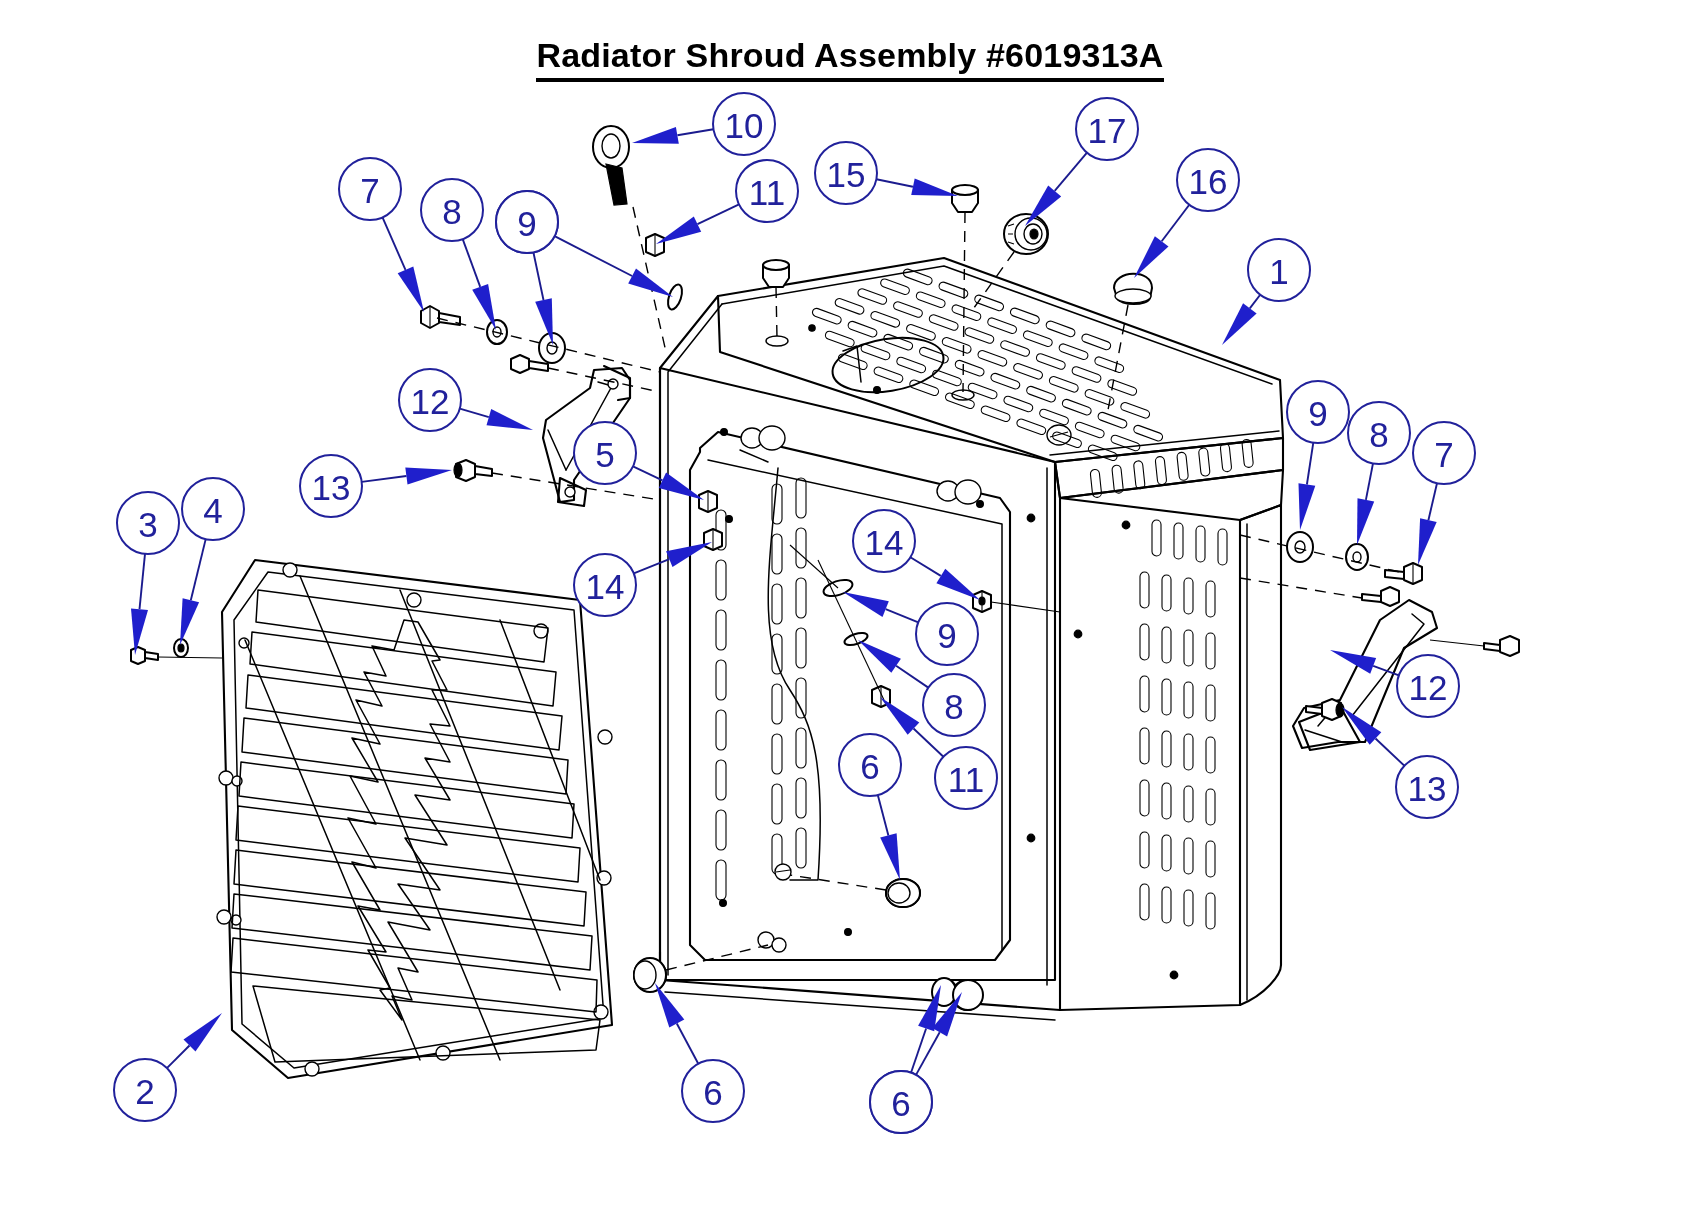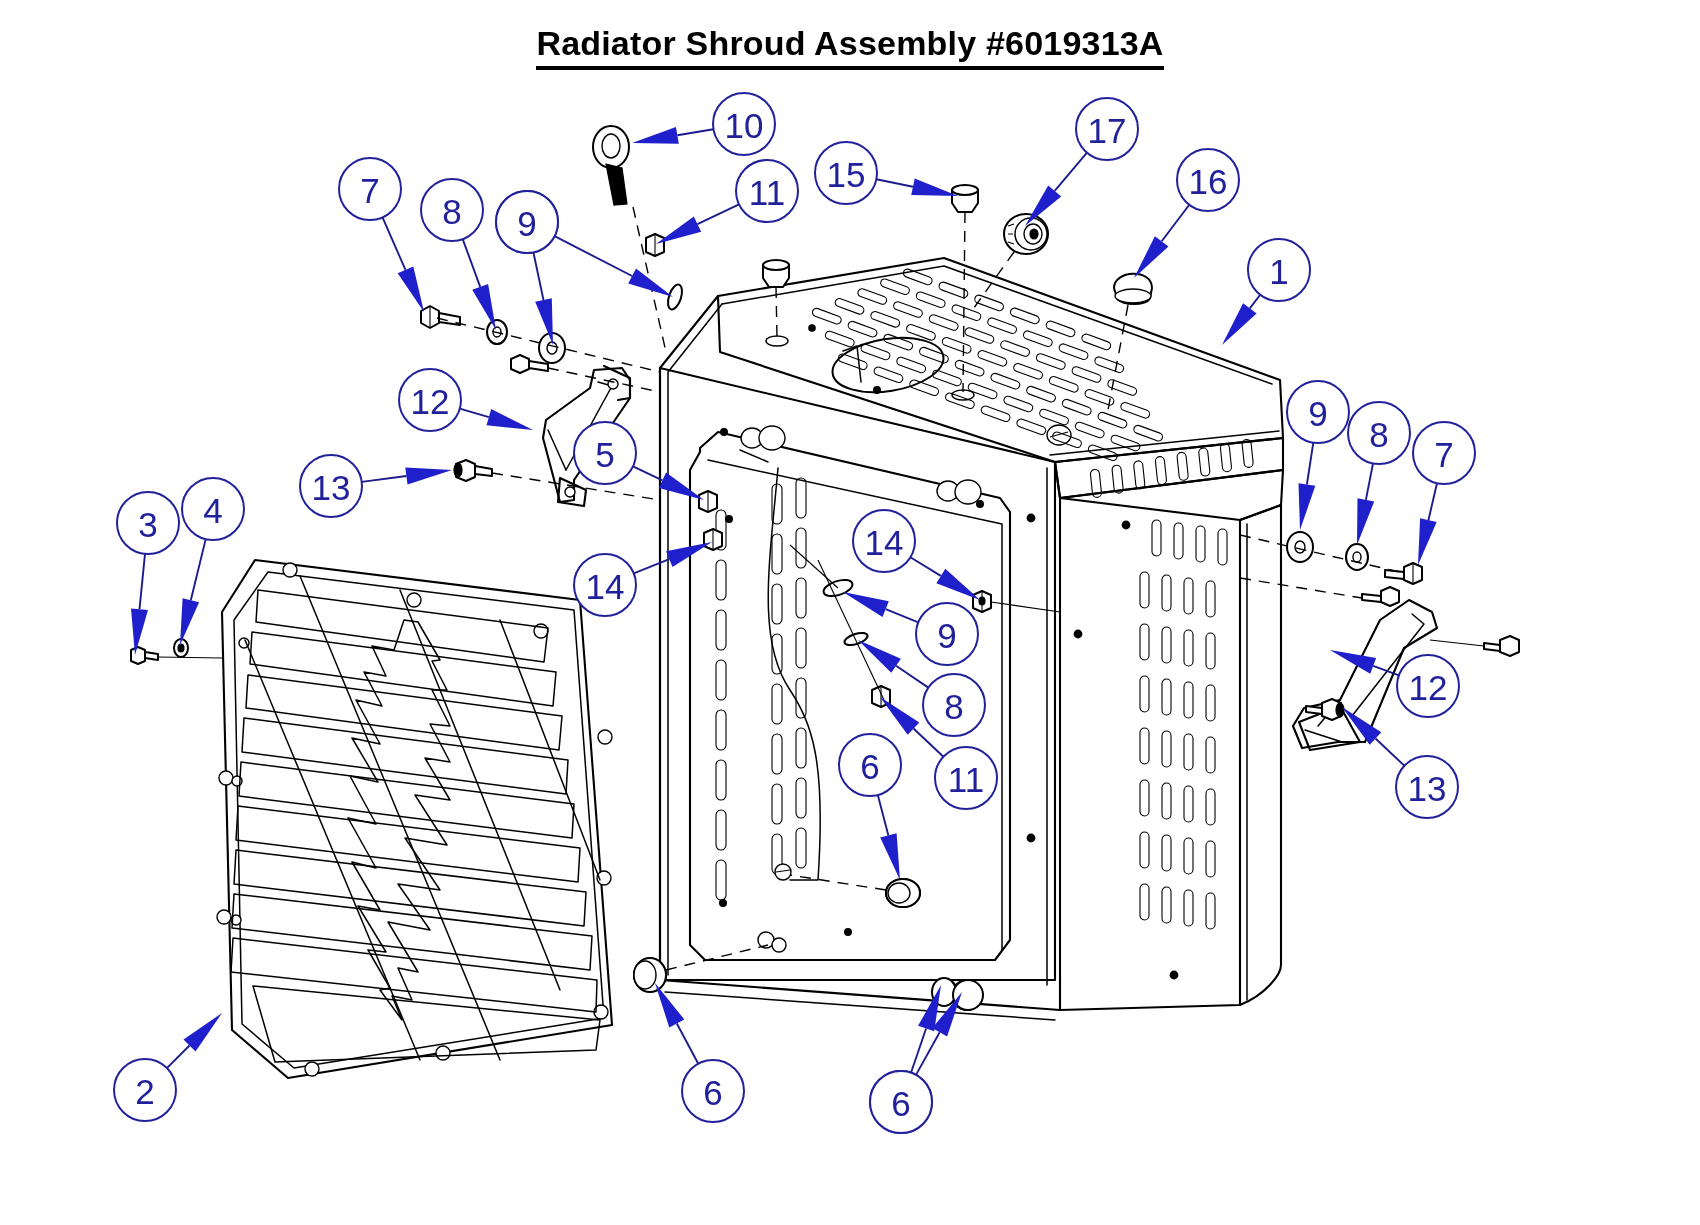--- a/index.html
+++ b/index.html
@@ -4,21 +4,21 @@
 <title>Radiator Shroud Assembly</title>
 <style>
   html,body{margin:0;padding:0;background:#ffffff;}
   body{
     width:1700px;height:1225px;
     font-family:"Liberation Sans","DejaVu Sans",sans-serif;
     overflow:hidden;position:relative;
   }
   #sheet{position:relative;width:1700px;height:1225px;background:#fff;}
   #title{
-    position:absolute;left:0;top:24px;width:1700px;text-align:center;
+    position:absolute;left:0;top:36px;width:1700px;text-align:center;
     font-size:34px;font-weight:bold;color:#000;letter-spacing:0.2px;
   }
   #title span{border-bottom:4px solid #000;padding-bottom:3px;display:inline-block;}
   svg#drawing{position:absolute;left:0;top:0;width:1700px;height:1225px;}
   .ln{fill:none;stroke:#000;stroke-width:2.1;stroke-linejoin:round;stroke-linecap:round;}
   .ln-thin{fill:none;stroke:#000;stroke-width:1.5;stroke-linejoin:round;stroke-linecap:round;}
   .ln-hair{fill:none;stroke:#000;stroke-width:1.1;}
   .dash{fill:none;stroke:#000;stroke-width:1.4;stroke-dasharray:11 8;}
   .wht{fill:#ffffff;stroke:#000;stroke-width:2.0;stroke-linejoin:round;}
   .wht-thin{fill:#ffffff;stroke:#000;stroke-width:1.4;stroke-linejoin:round;}

